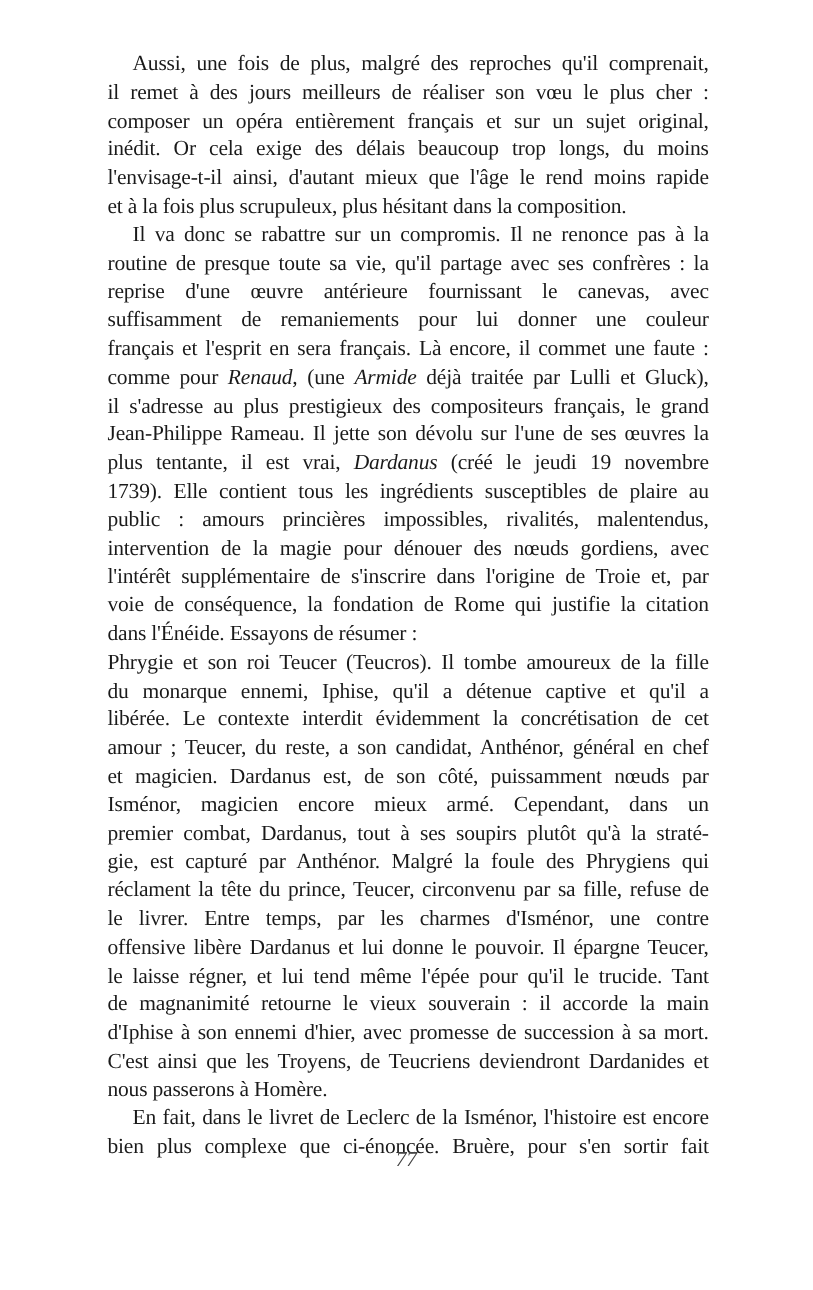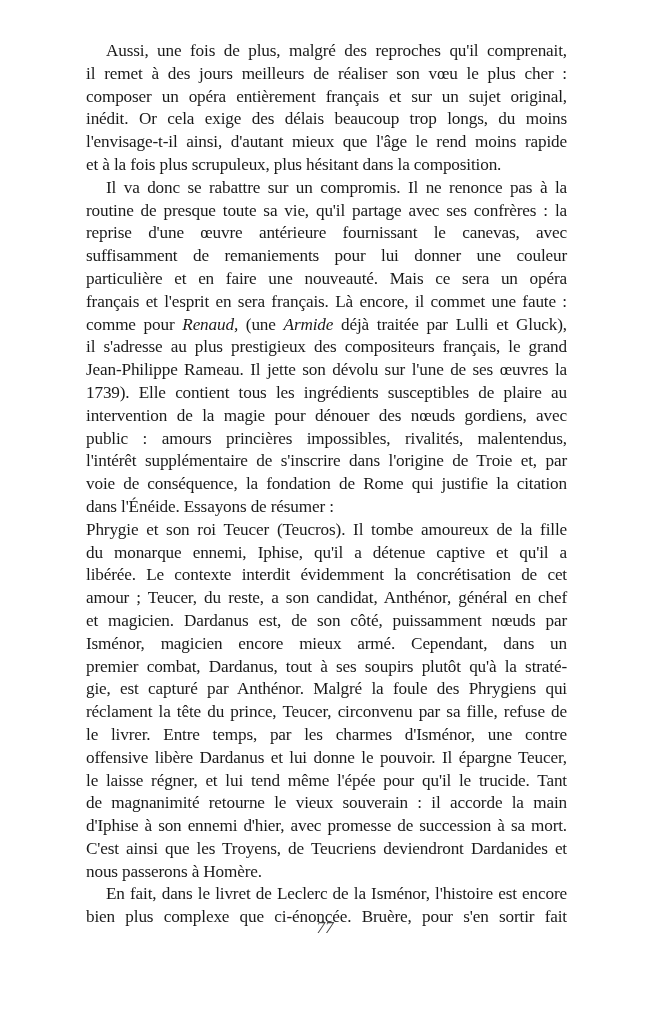--- a/index.html
+++ b/index.html
@@ -37,28 +37,28 @@
       <span class="line">inédit. Or cela exige des délais beaucoup trop longs, du moins</span>
       <span class="line">l'envisage-t-il ainsi, d'autant mieux que l'âge le rend moins rapide</span>
       <span class="line last">et à la fois plus scrupuleux, plus hésitant dans la composition.</span>
     </div>
 
     <div>
       <span class="line indent">Il va donc se rabattre sur un compromis. Il ne renonce pas à la</span>
       <span class="line">routine de presque toute sa vie, qu'il partage avec ses confrères : la</span>
       <span class="line">reprise d'une œuvre antérieure fournissant le canevas, avec</span>
       <span class="line">suffisamment de remaniements pour lui donner une couleur</span>
-      <span class="line">particulière et en faire une nouveauté. Mais ce sera un opéra</span>
       <span class="line">français et l'esprit en sera français. Là encore, il commet une faute :</span>
       <span class="line italic-mix">comme pour <em>Renaud,</em> (une <em>Armide</em> déjà traitée par Lulli et Gluck),</span>
       <span class="line">il s'adresse au plus prestigieux des compositeurs français, le grand</span>
       <span class="line">Jean-Philippe Rameau. Il jette son dévolu sur l'une de ses œuvres la</span>
+      <span class="line italic-mix">plus tentante, il est vrai, <em>Dardanus</em> (créé le jeudi 19 novembre</span>
       <span class="line">1739). Elle contient tous les ingrédients susceptibles de plaire au</span>
+      <span class="line">public : amours princières impossibles, rivalités, malentendus,</span>
       <span class="line">intervention de la magie pour dénouer des nœuds gordiens, avec</span>
-      <span class="line">public : amours princières impossibles, rivalités, malentendus,</span>
       <span class="line">l'intérêt supplémentaire de s'inscrire dans l'origine de Troie et, par</span>
       <span class="line">voie de conséquence, la fondation de Rome qui justifie la citation</span>
       <span class="line last">dans l'Énéide. Essayons de résumer :</span>
     </div>
 
     <div>
       <span class="line">Phrygie et son roi Teucer (Teucros). Il tombe amoureux de la fille</span>
       <span class="line">du monarque ennemi, Iphise, qu'il a détenue captive et qu'il a</span>
       <span class="line">libérée. Le contexte interdit évidemment la concrétisation de cet</span>
       <span class="line">amour ; Teucer, du reste, a son candidat, Anthénor, général en chef</span>

